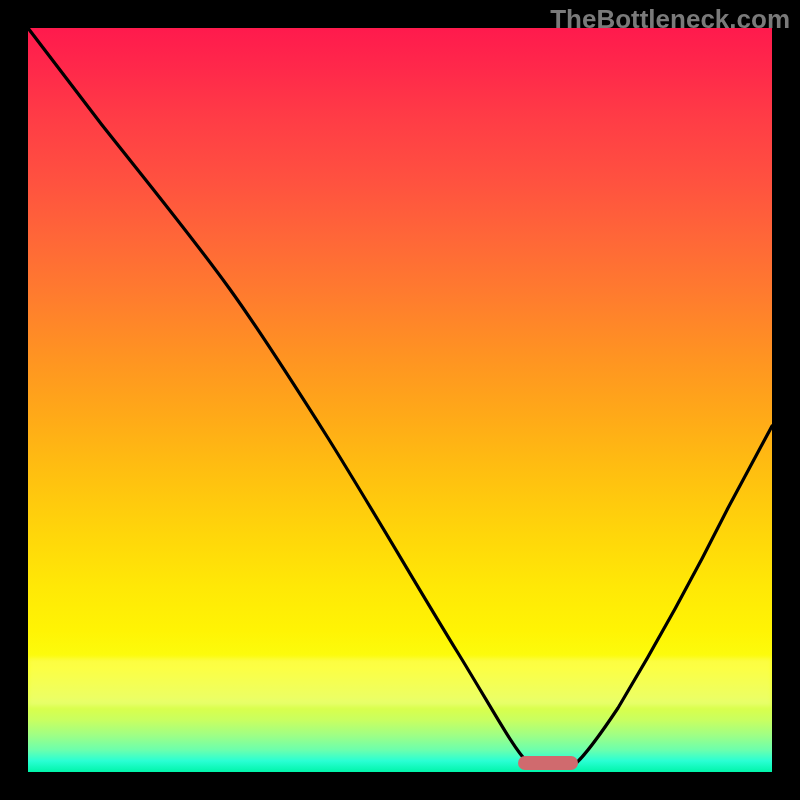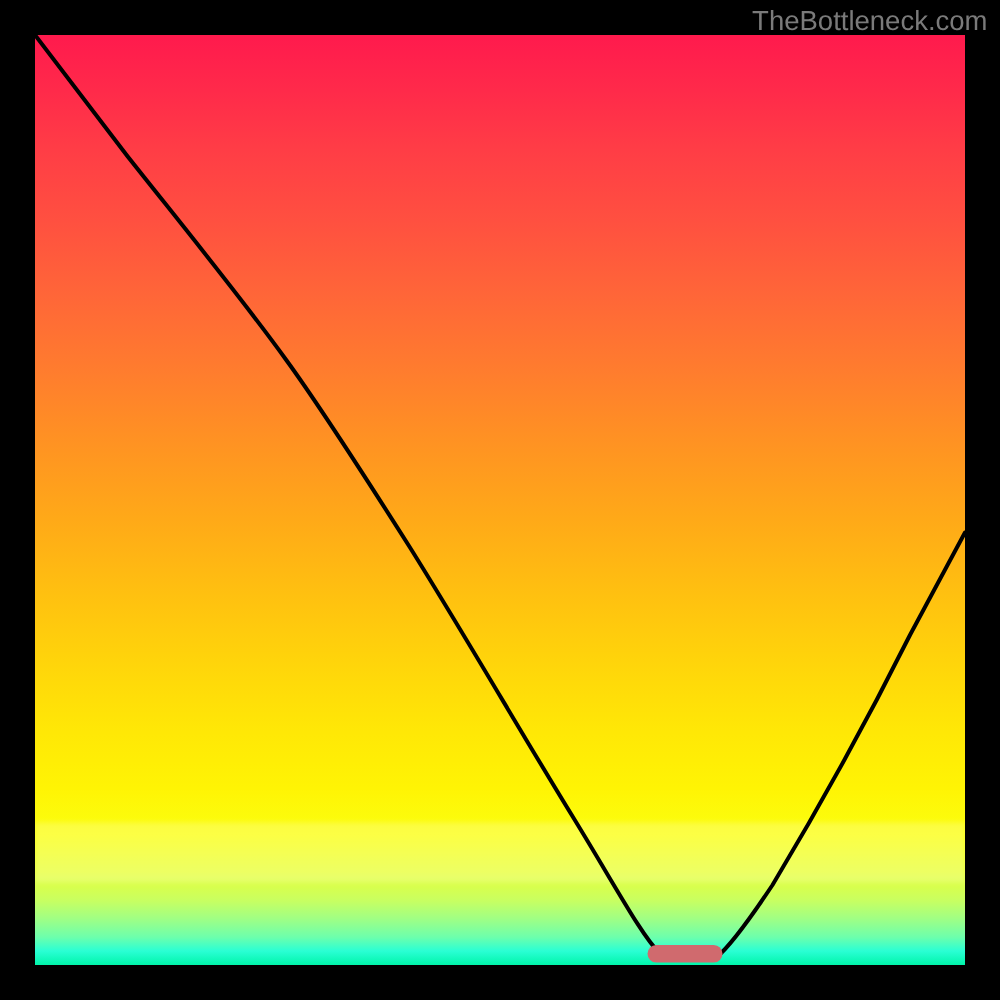--- a/index.html
+++ b/index.html
@@ -73,22 +73,22 @@
     border-radius: 7px;
     background: #d06a6e;
     left: 490px;
     top: 728px;
   }
   .watermark {
     position: absolute;
     top: 4px;
     right: 10px;
     font-family: Arial, Helvetica, sans-serif;
-    font-size: 22px;
-    font-weight: normal;
+    font-size: 26px;
+    font-weight: bold;
     color: #7a7a7a;
     letter-spacing: 0px;
     user-select: none;
   }
 </style>
 </head>
 <body>
 
 <div class="frame"></div>
 

